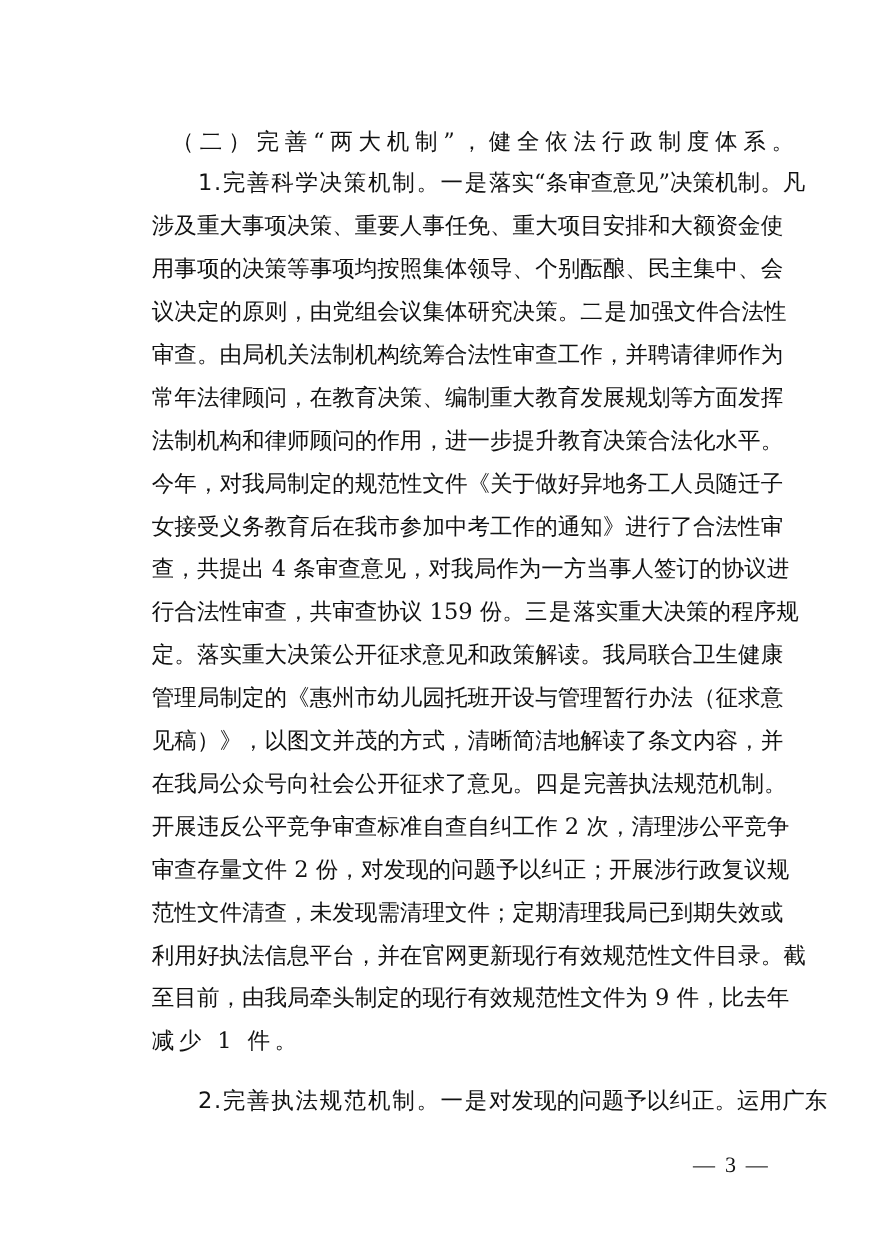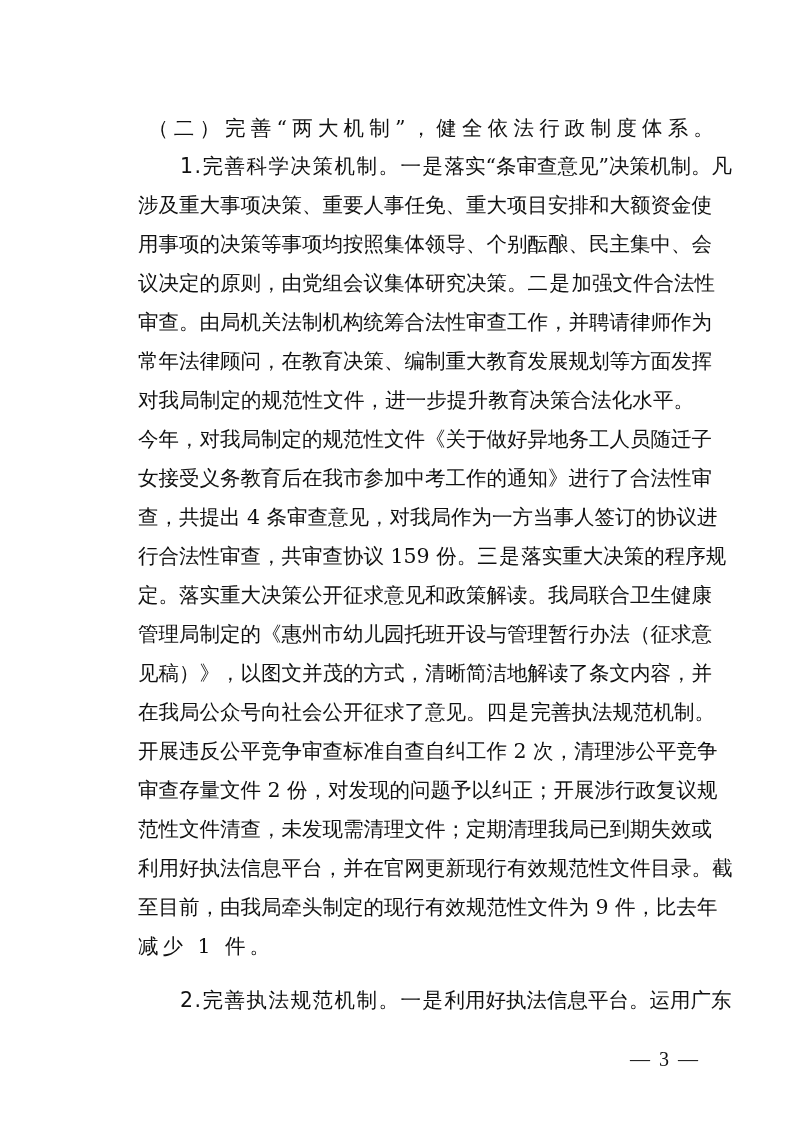--- a/index.html
+++ b/index.html
@@ -3,48 +3,48 @@
 <meta charset="utf-8">
 <style>
   html, body { margin: 0; padding: 0; background: #ffffff; }
   body { width: 794px; height: 1123px; position: relative; overflow: hidden;
          font-family: "DejaVu Serif", "Liberation Serif", serif; color: #111; }
   .page { position: absolute; left: 0; top: 0; width: 794px; height: 1123px; }
   .line { position: absolute; left: 138px; width: 556px; height: 30px; line-height: 30px;
           font-size: 20.5px; white-space: nowrap; letter-spacing: 5.3px; }
   .line.justify { text-align: justify; text-align-last: justify; letter-spacing: 0; }
   .line.indent { left: 180px; width: 514px; }
-  .line.heading { left: 148px; width: 530px; letter-spacing: 5.2px; text-align: right; }
+  .line.heading { left: 156px; width: 530px; letter-spacing: 5.2px; text-align: right; }
   b { font-family: "DejaVu Sans", "Liberation Sans", sans-serif; font-weight: normal; letter-spacing: 1.5px; }
   .pagenum { position: absolute; left: 620px; top: 1046px; width: 80px; height: 26px; line-height: 26px;
              font-size: 20px; font-family: "Liberation Serif", serif; text-align: right; letter-spacing: 2px; }
 </style>
 </head>
 <body>
 
 <div class="page">
   <div class="line heading" style="top:113px">（二）完善“两大机制”，健全依法行政制度体系。</div>
 
   <div class="line indent justify" style="top:151px"><b>1.完善科学决策机制。一是</b><span>落实“条审查意见”决策机制。凡</span></div>
   <div class="line justify" style="top:190px">涉及重大事项决策、重要人事任免、重大项目安排和大额资金使</div>
   <div class="line justify" style="top:229px">用事项的决策等事项均按照集体领导、个别酝酿、民主集中、会</div>
   <div class="line justify" style="top:268px"><span>议决定的原则，由党组会议集体研究决策。</span><b>二是</b><span>加强文件合法性</span></div>
   <div class="line justify" style="top:307px">审查。由局机关法制机构统筹合法性审查工作，并聘请律师作为</div>
   <div class="line justify" style="top:346px">常年法律顾问，在教育决策、编制重大教育发展规划等方面发挥</div>
-  <div class="line justify" style="top:385px">对我局制定的规范性文件，进一步提升教育决策合法化水平。</div>
+  <div class="line justify" style="top:385px">法制机构和律师顾问的作用，进一步提升教育决策合法化水平。</div>
   <div class="line justify" style="top:463px">女接受义务教育后在我市参加中考工作的通知》进行了合法性审</div>
   <div class="line justify" style="top:424px">今年，对我局制定的规范性文件《关于做好异地务工人员随迁子</div>
   <div class="line justify" style="top:502px">查，共提出 4 条审查意见，对我局作为一方当事人签订的协议进</div>
   <div class="line justify" style="top:541px"><span>行合法性审查，共审查协议 159 份。</span><b>三是</b><span>落实重大决策的程序规</span></div>
   <div class="line justify" style="top:580px">定。落实重大决策公开征求意见和政策解读。我局联合卫生健康</div>
   <div class="line justify" style="top:619px">管理局制定的《惠州市幼儿园托班开设与管理暂行办法（征求意</div>
   <div class="line justify" style="top:658px">见稿）》，以图文并茂的方式，清晰简洁地解读了条文内容，并</div>
   <div class="line justify" style="top:697px"><span>在我局公众号向社会公开征求了意见。</span><b>四是</b><span>完善执法规范机制。</span></div>
   <div class="line justify" style="top:736px">开展违反公平竞争审查标准自查自纠工作 2 次，清理涉公平竞争</div>
   <div class="line justify" style="top:775px">审查存量文件 2 份，对发现的问题予以纠正；开展涉行政复议规</div>
   <div class="line justify" style="top:814px">范性文件清查，未发现需清理文件；定期清理我局已到期失效或</div>
   <div class="line justify" style="top:853px">利用好执法信息平台，并在官网更新现行有效规范性文件目录。截</div>
   <div class="line justify" style="top:892px">至目前，由我局牵头制定的现行有效规范性文件为 9 件，比去年</div>
   <div class="line" style="top:931px; letter-spacing:4px">减少 1 件。</div>
-  <div class="line indent justify" style="top:985px"><b>2.完善执法规范机制。一是</b><span>利用好执法信息平台。运用广东</span></div>
+  <div class="line indent justify" style="top:985px"><b>2.完善执法规范机制。一是</b><span>对发现的问题予以纠正。运用广东</span></div>
 
   <div class="pagenum">— 3 —</div>
 </div>
 
 </body></html>

